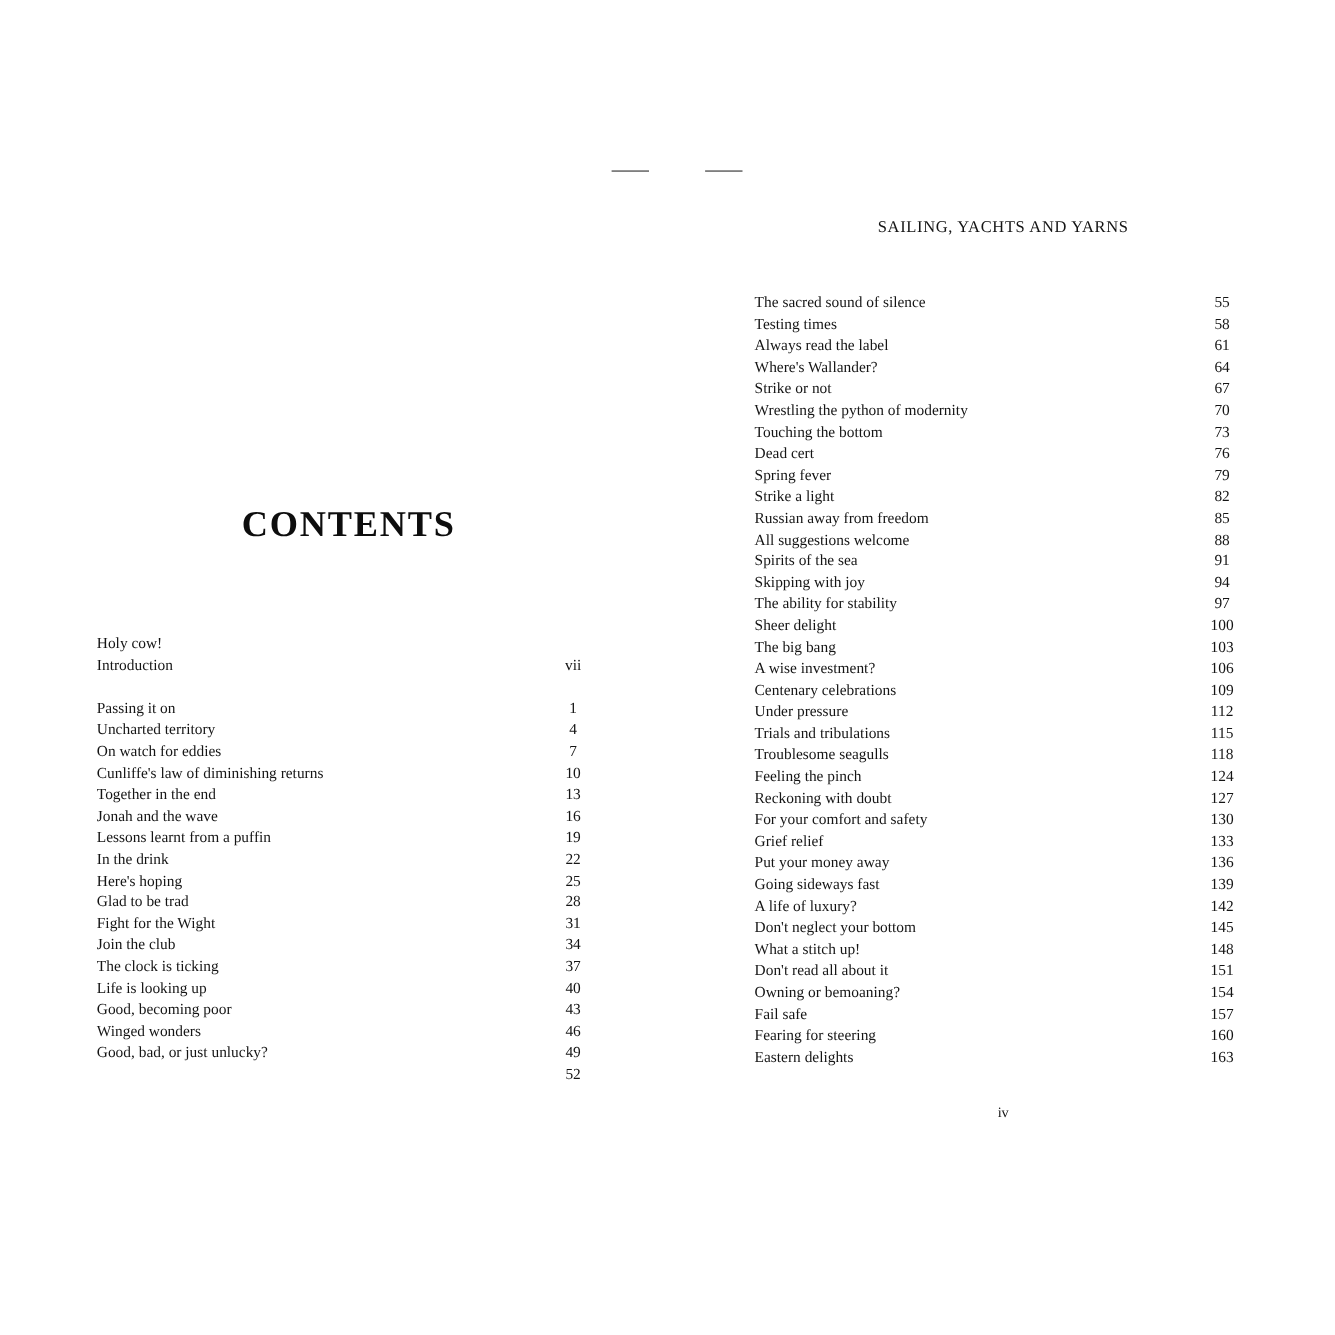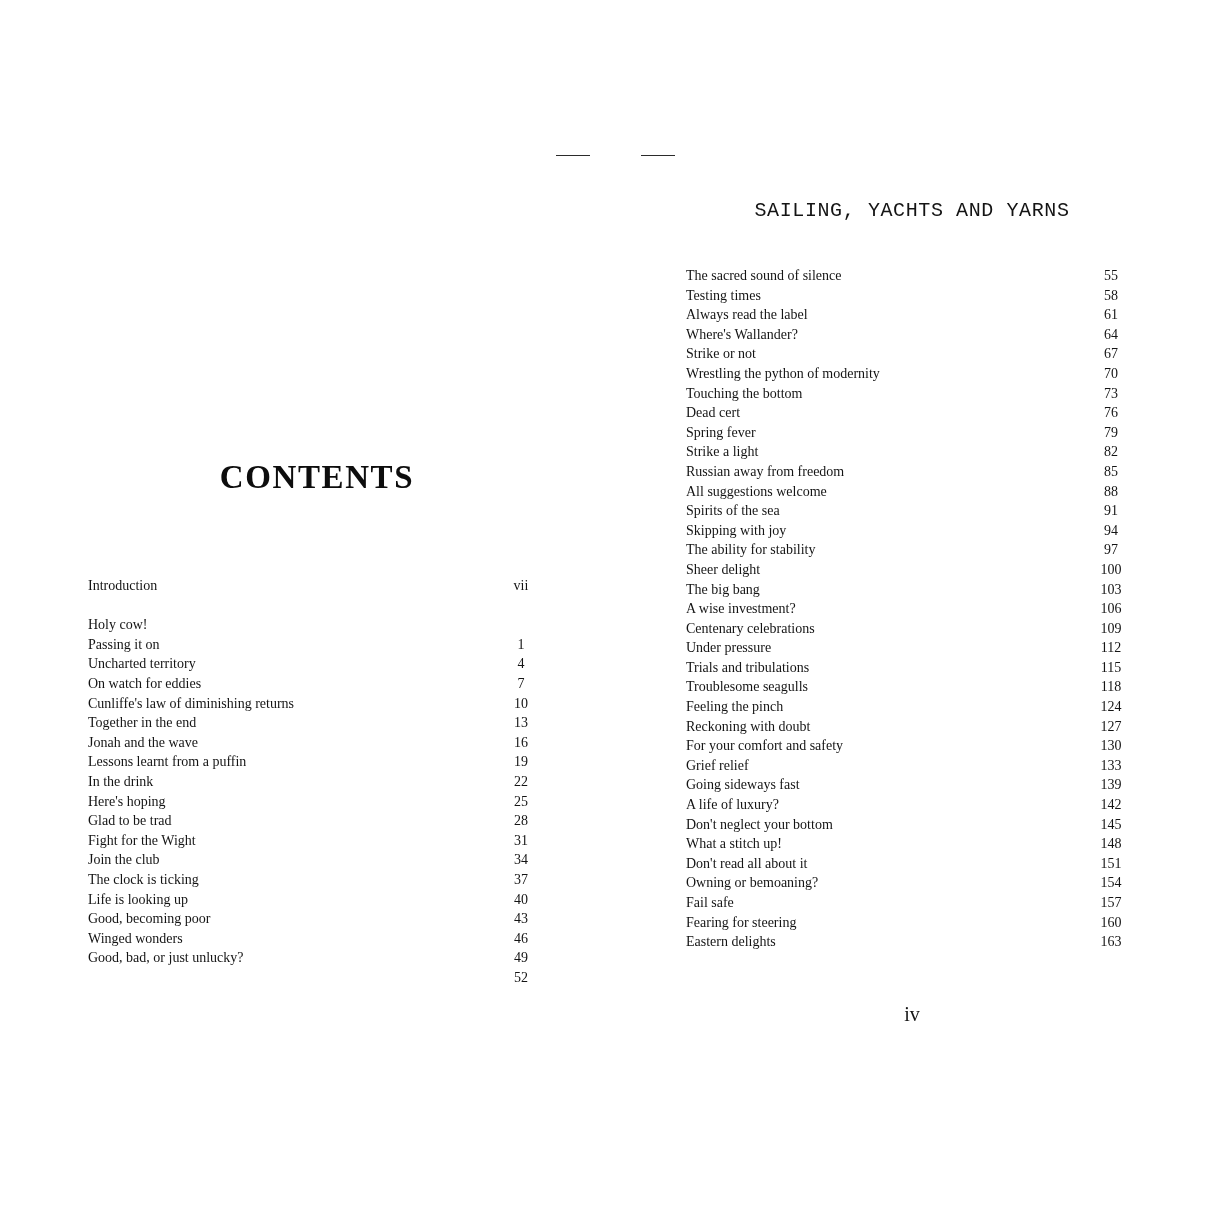--- a/index.html
+++ b/index.html
@@ -33,24 +33,24 @@
   .rule-group .rule.r1 { left: 0px;  width: 34px; }
   .rule-group .rule.r2 { left: 85px; width: 34px; }
 
   
   .running-head {
     position: absolute;
     top: 199px;
     left: 686px;
     width: 452px;
     text-align: center;
-    font-size: 20px;
+    font-size: 15px;
     letter-spacing: 0.6px;
     color: #141414;
-    font-family: Liberation Mono, monospace;
+    font-family: Liberation Serif, serif;
   }
 
   
   .left-page {
     position: absolute;
     left: 88px;
     top: 240px;
     width: 458px;
   }
   .contents-title {
@@ -99,47 +99,47 @@
     width: 54px;
   }
 
   
   .folio {
     position: absolute;
     top: 1003px;
     left: 686px;
     width: 452px;
     text-align: center;
-    font-size: 20px;
+    font-size: 13px;
     color: #141414;
   }
 </style>
 </head>
 <body>
 
 <div class="rule-group">
   <div class="rule r1"></div>
   <div class="rule r2"></div>
 </div>
 
 <div class="running-head">SAILING, YACHTS AND YARNS</div>
 
 <div class="left-page">
   <h1 class="contents-title">CONTENTS</h1>
 
   <div class="left-entries">
+    <div class="entry">
+      <span class="title">Holy cow!</span>
+      <span class="page"></span>
+    </div>
     <div class="entry gap-after">
       <span class="title">Introduction</span>
       <span class="page">vii</span>
     </div>
     <div class="entry">
-      <span class="title">Holy cow!</span>
-      <span class="page"></span>
-    </div>
-    <div class="entry">
       <span class="title">Passing it on</span>
       <span class="page">1</span>
     </div>
     <div class="entry">
       <span class="title">Uncharted territory</span>
       <span class="page">4</span>
     </div>
     <div class="entry">
       <span class="title">On watch for eddies</span>
       <span class="page">7</span>
@@ -307,20 +307,24 @@
     </div>
     <div class="entry">
       <span class="title">For your comfort and safety</span>
       <span class="page">130</span>
     </div>
     <div class="entry">
       <span class="title">Grief relief</span>
       <span class="page">133</span>
     </div>
     <div class="entry">
+      <span class="title">Put your money away</span>
+      <span class="page">136</span>
+    </div>
+    <div class="entry">
       <span class="title">Going sideways fast</span>
       <span class="page">139</span>
     </div>
     <div class="entry">
       <span class="title">A life of luxury?</span>
       <span class="page">142</span>
     </div>
     <div class="entry">
       <span class="title">Don't neglect your bottom</span>
       <span class="page">145</span>

